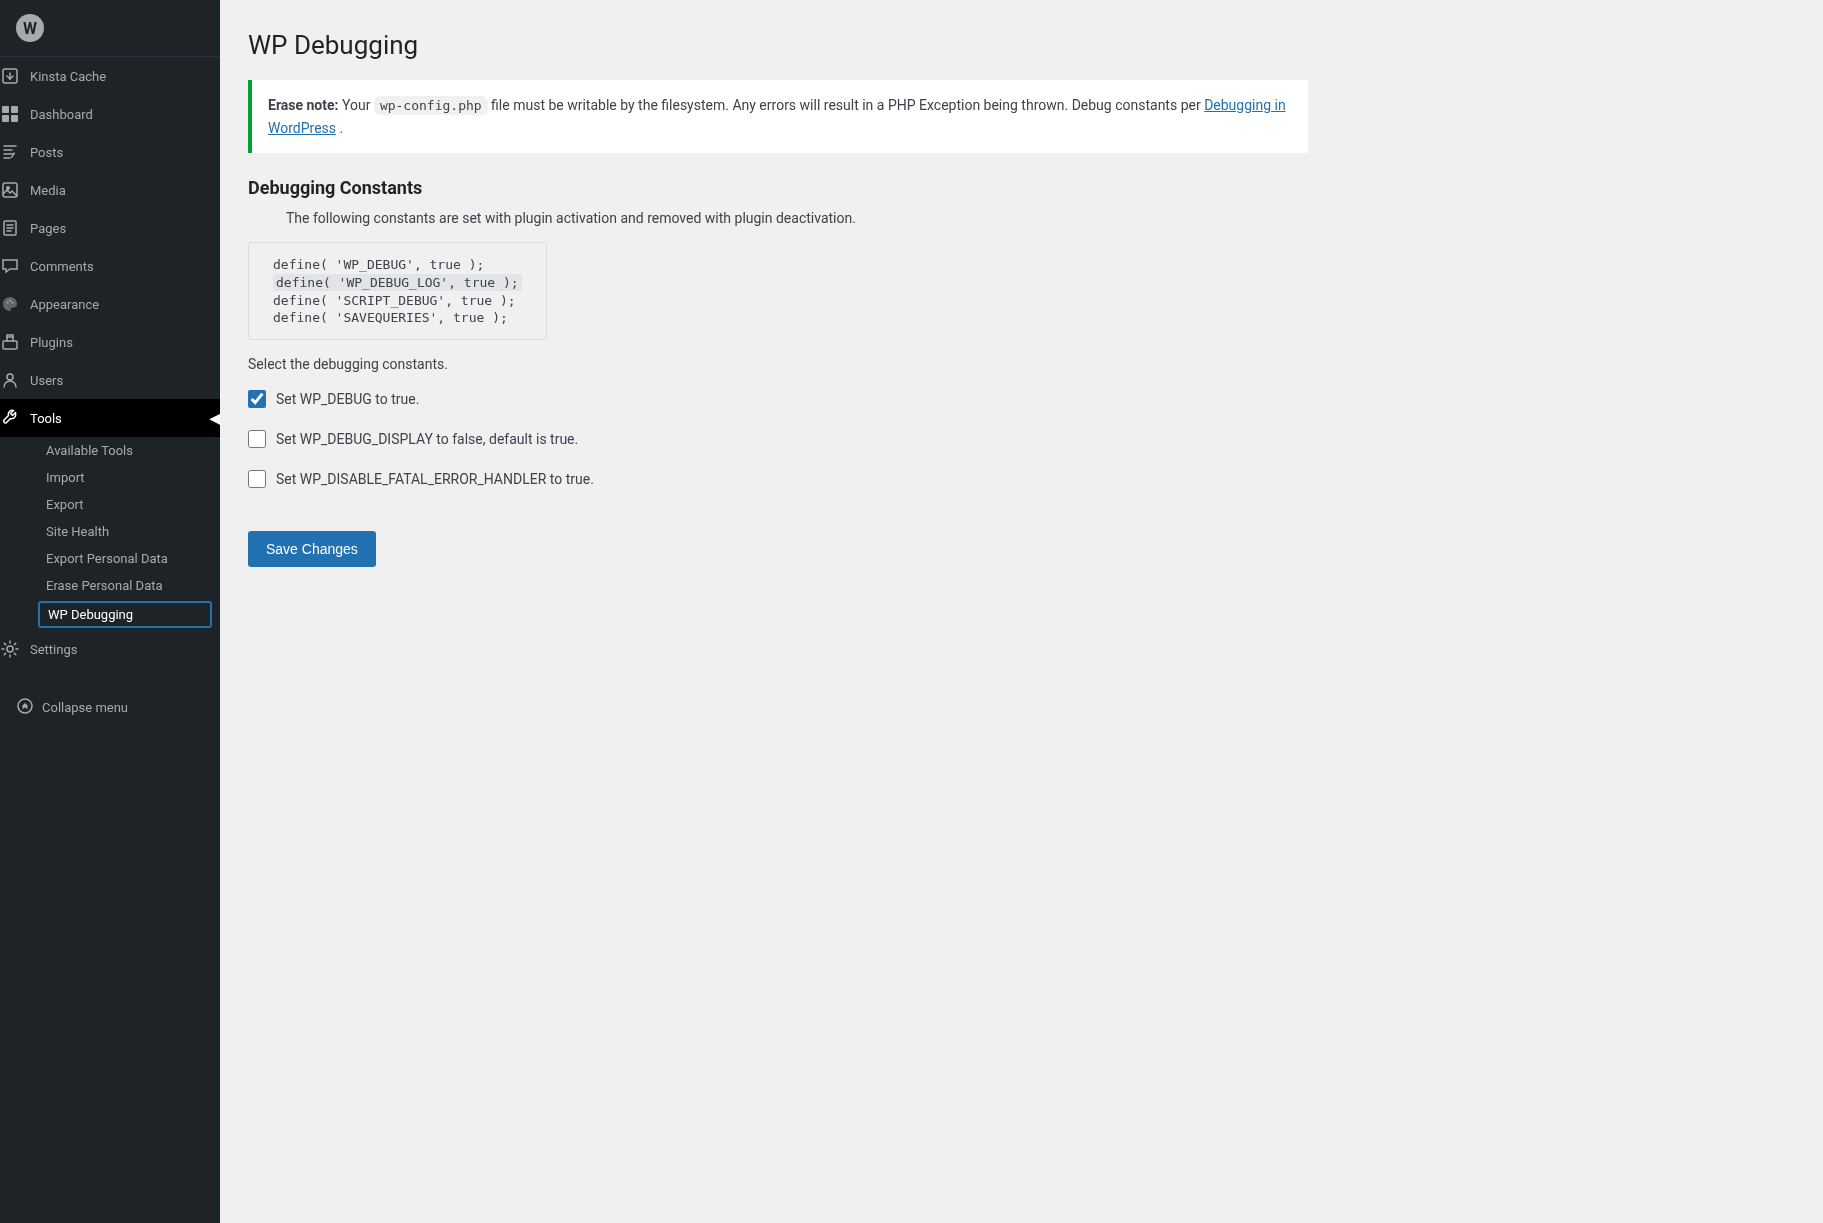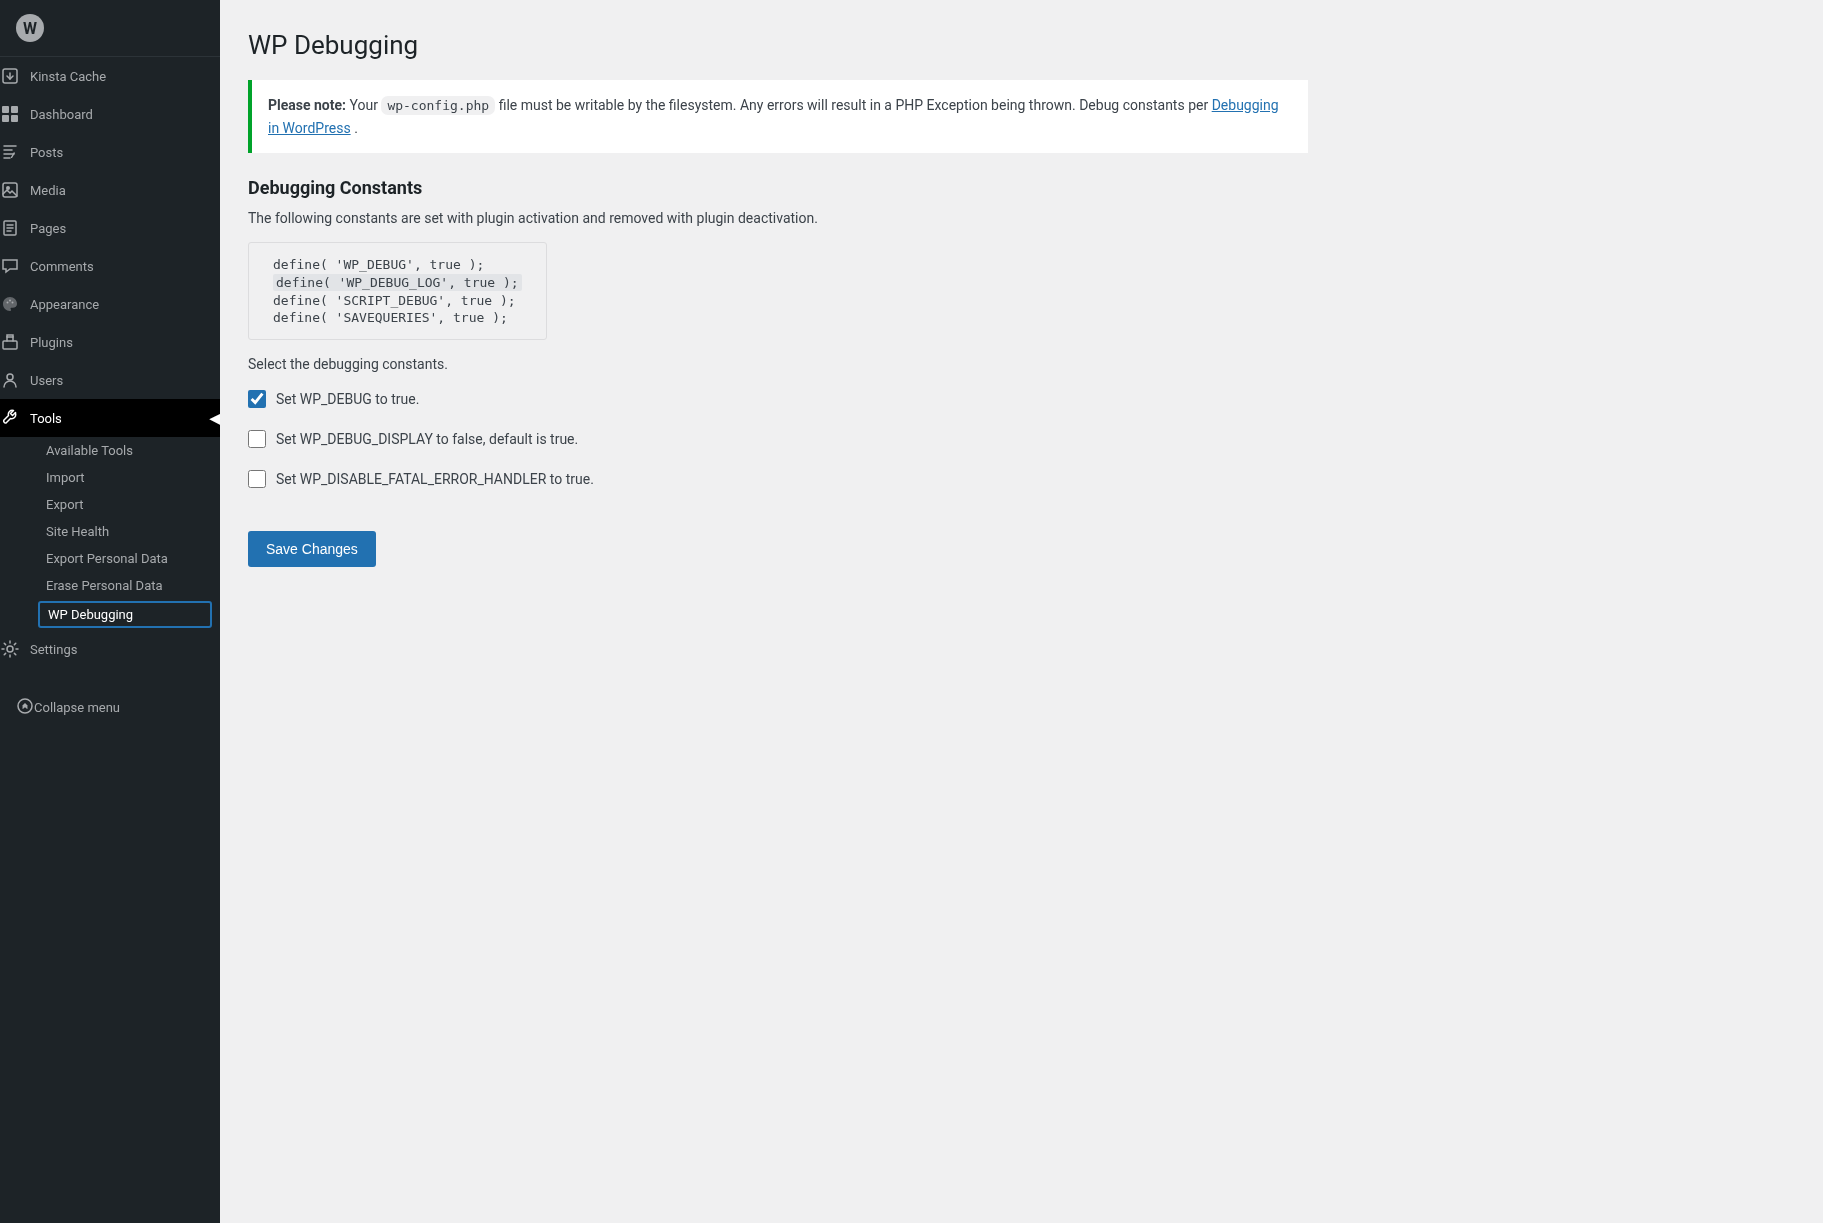--- a/index.html
+++ b/index.html
@@ -58,21 +58,21 @@
       color: #a7aaad;
       cursor: pointer;
       font-size: 13px;
     }
     .sidebar-sub-item.active { color: #fff; border: 2px solid #2271b1; border-radius: 3px; margin: 2px 8px 2px 38px; padding: 4px 8px; }
 
     
     .sidebar-collapse {
       display: flex;
       align-items: center;
-      gap: 0;
+      gap: 8px;
       padding: 9px 16px;
       cursor: pointer;
       color: #a7aaad;
       margin-top: auto;
     }
 
     
     #main {
       flex: 1;
       background: #f0f0f1;
@@ -106,20 +106,21 @@
     .section-title {
       font-size: 18px;
       font-weight: 700;
       color: #1d2327;
       margin-bottom: 12px;
     }
     .section-desc {
       font-size: 14px;
       color: #3c434a;
       margin-bottom: 16px;
+      margin-left: 38px;
     }
 
     .code-block {
       background: #f0f0f1;
       border: 1px solid #dcdcde;
       border-radius: 3px;
       padding: 12px 16px;
       font-family: Consolas, Monaco, monospace;
       font-size: 13px;
       color: #3c434a;
@@ -308,21 +309,21 @@
     </div>
     <span>Collapse menu</span>
   </div>
 </div>
 
 <div id="main">
   <h1 class="page-title">WP Debugging</h1>
 
   
   <div class="notice-box">
-    <strong>Please note:</strong>
+    <strong>Erase note:</strong>
     <span> Your </span>
     <code>wp-config.php</code>
     <span> file must be writable by the filesystem. Any errors will result in a PHP Exception being thrown. Debug constants per </span>
     <a href="#">Debugging in WordPress</a>
     <span>.</span>
   </div>
 
   
   <h2 class="section-title">Debugging Constants</h2>
   <p class="section-desc">The following constants are set with plugin activation and removed with plugin deactivation.</p>

